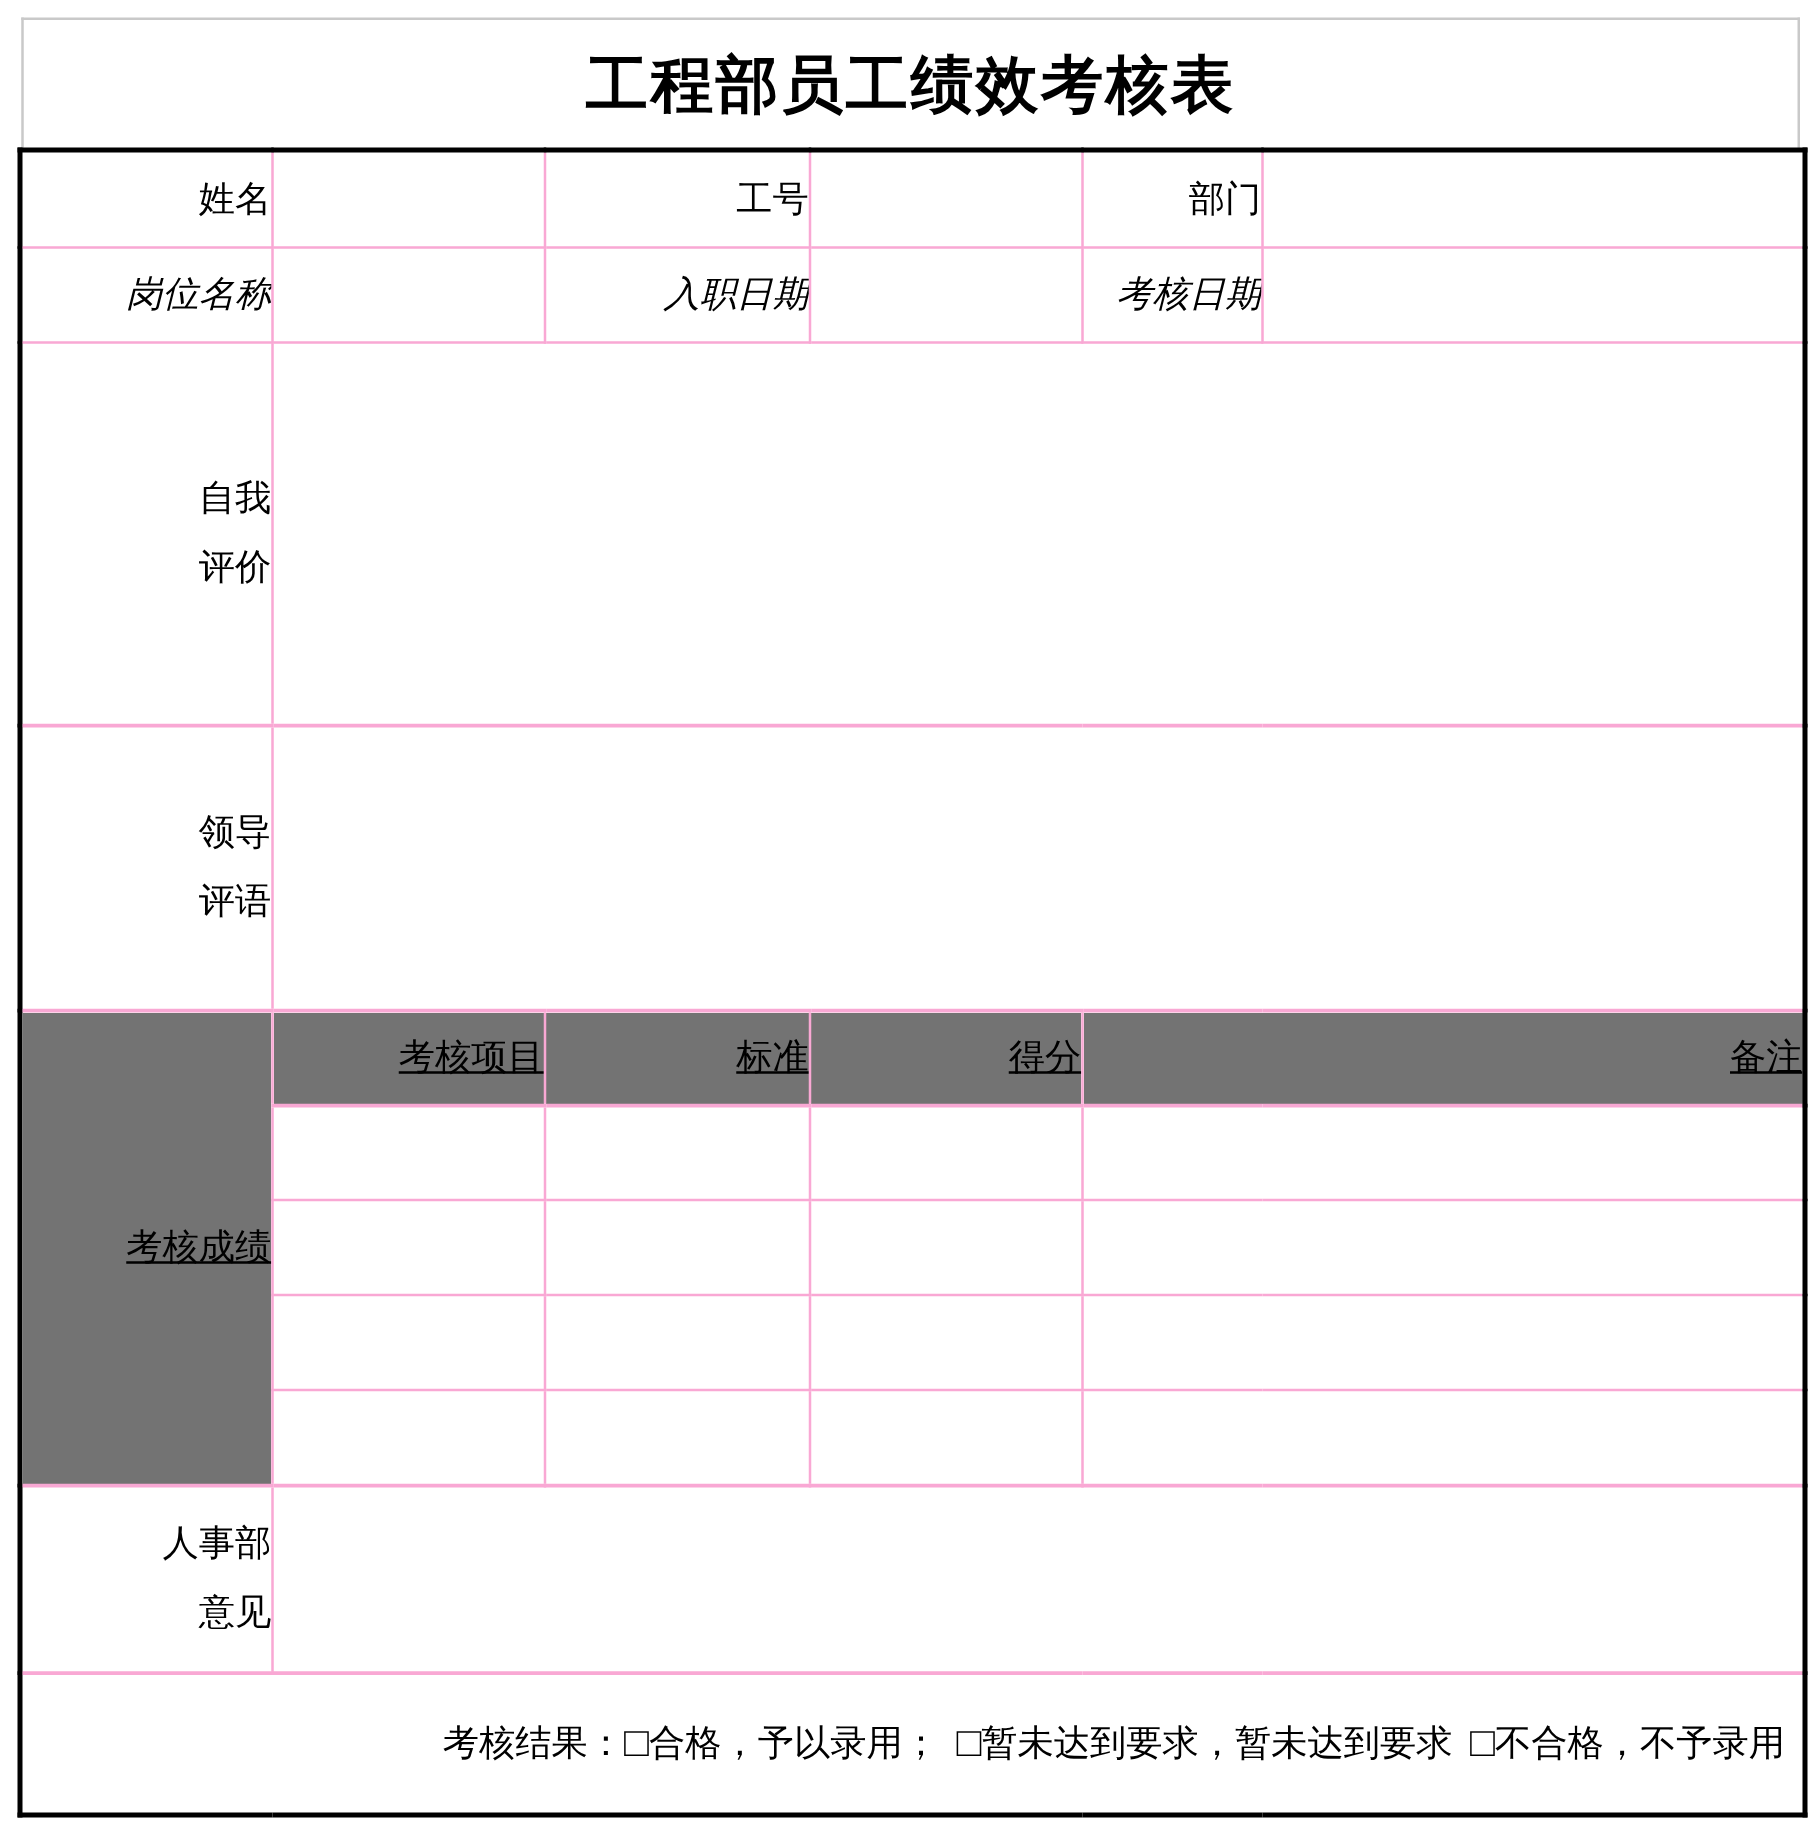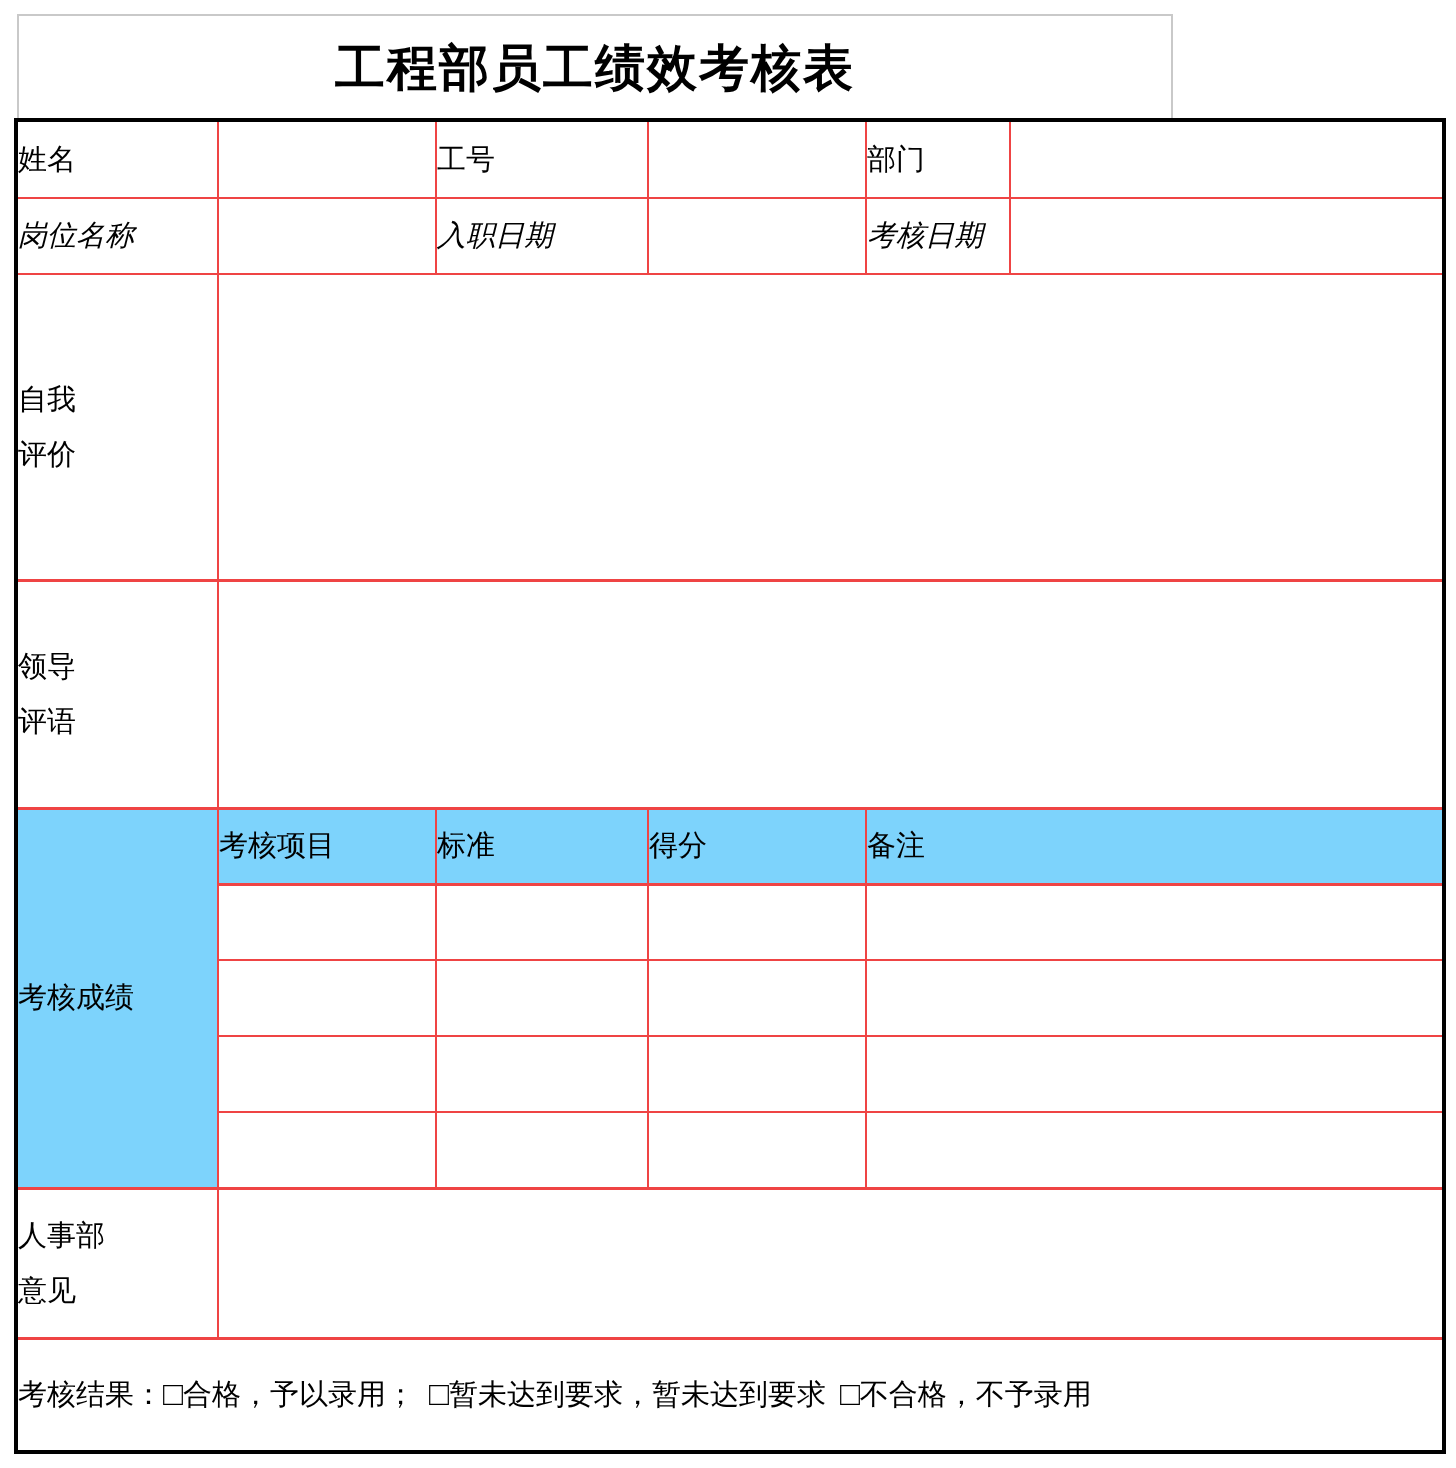--- a/index.html
+++ b/index.html
@@ -12,21 +12,21 @@
     color: #000000;
   }
   .page { position: relative; width: 1456px; height: 1468px; }
 
   
   .title-box {
     box-sizing: border-box;
     position: absolute;
     left: 17px;
     top: 14px;
-    width: 1156px;
+    width: 1423px;
     height: 106px;
     border: 2px solid #c9c9c9;
     border-bottom: none;
     background: #ffffff;
     display: flex;
     align-items: center;
     justify-content: center;
   }
   .title-text {
     font-size: 50px;
@@ -38,23 +38,23 @@
   table.form {
     position: absolute;
     left: 14px;
     top: 118px;
     width: 1428px;
     border-collapse: collapse;
     table-layout: fixed;
     border: 4px solid #000000;
   }
   table.form td {
-    border: 2px solid #ef4444;
+    border: 2px solid #f9a8d4;
     vertical-align: middle;
-    text-align: left;
+    text-align: right;
     font-size: 29px;
     padding: 0;
     overflow: hidden;
   }
   col.c1 { width: 202px; }
   col.c2 { width: 218px; }
   col.c3 { width: 212px; }
   col.c4 { width: 218px; }
   col.c5 { width: 144px; }
   col.c6 { width: 434px; }
@@ -64,21 +64,21 @@
   tr.r-self    { height: 306px; margin-top: 42px; }
   tr.r-leader  { height: 228px; }
   tr.r-scorehead { height: 76px; }
   tr.r-score   { height: 76px; }
   tr.r-hr      { height: 150px; margin-top: 27px; }
   tr.r-result  { height: 114px; }
 
   
   tr.sep td { border-top-width: 3px; }
 
-  .fill { background: #7dd3fc; }
+  .fill { background: #737373; text-decoration: underline; }
   .two-line { line-height: 1.9; }
 
   td.result-cell {
     text-align: left;
     padding-left: 14px;
     font-size: 30px;
   }
   .result-option { margin-right: 14px; white-space: nowrap; }
   .checkbox-glyph { font-size: 33px; vertical-align: -1px; }
 </style>

